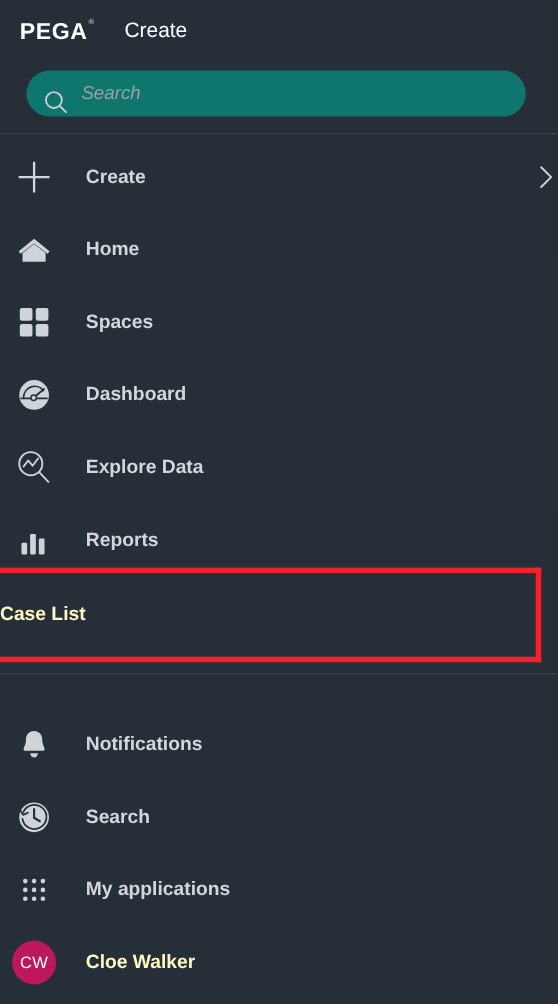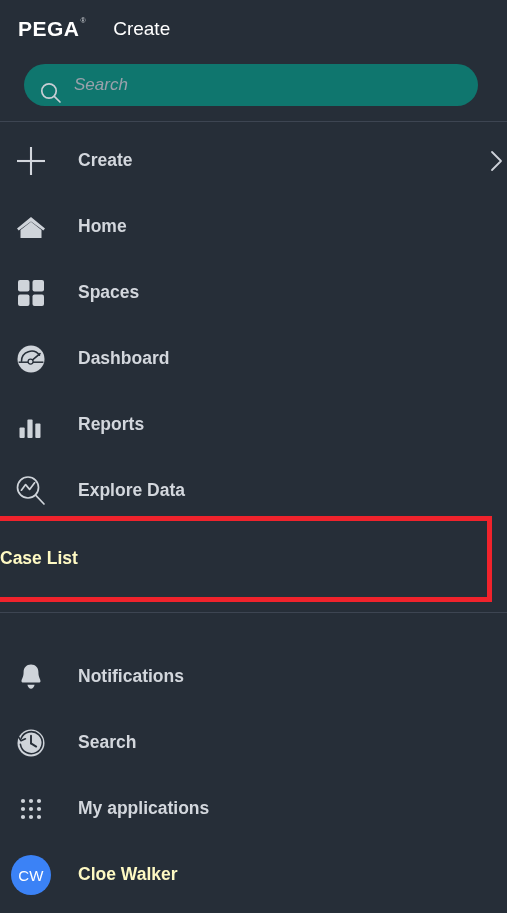--- a/index.html
+++ b/index.html
@@ -181,21 +181,21 @@
     line-height: 1;
     margin-left: 0px;
     white-space: nowrap;
   }
 
   
   .avatar {
     width: 40px;
     height: 40px;
     border-radius: 50%;
-    background: #3b82f6;
+    background: #be185d;
     color: #ffffff;
     font-size: 15px;
     font-weight: normal;
     display: flex;
     align-items: center;
     justify-content: center;
     letter-spacing: 0.3px;
   }
   .user-label {
     color: #fef9c3;
@@ -274,38 +274,38 @@
           <line x1="16.8" y1="19.4" x2="26" y2="11.6" stroke="#262e38" stroke-width="1.6" stroke-linecap="round"></line>
           <line x1="4.6" y1="20.2" x2="29.4" y2="20.2" stroke="#262e38" stroke-width="1.5"></line>
           <circle cx="16.6" cy="19.6" r="2.5" fill="#cfd4da" stroke="#262e38" stroke-width="1.3"></circle>
         </svg>
       </span>
       <span class="nav-label">Dashboard</span>
     </div>
 
     <div class="nav-row">
       <span class="nav-icon">
+        <svg width="36" height="36" viewBox="0 0 36 36">
+          <circle cx="15" cy="14.5" r="10.5" fill="none" stroke="#cfd4da" stroke-width="1.7"></circle>
+          <polyline points="8.4,17.2 12.6,11.6 16.6,16.4 21.6,9.8" fill="none" stroke="#cfd4da" stroke-width="1.7" stroke-linecap="round" stroke-linejoin="round"></polyline>
+          <line x1="22.6" y1="22.2" x2="31" y2="31" stroke="#cfd4da" stroke-width="1.7" stroke-linecap="round"></line>
+        </svg>
+      </span>
+      <span class="nav-label">Explore Data</span>
+    </div>
+
+    <div class="nav-row">
+      <span class="nav-icon">
         <svg width="32" height="32" viewBox="0 0 32 32">
           <rect x="4.5" y="18.5" width="5.2" height="10.5" rx="1" fill="#cfd4da"></rect>
           <rect x="12.4" y="10.5" width="5.2" height="18.5" rx="1" fill="#cfd4da"></rect>
           <rect x="20.3" y="14.5" width="5.2" height="14.5" rx="1" fill="#cfd4da"></rect>
         </svg>
       </span>
       <span class="nav-label">Reports</span>
-    </div>
-
-    <div class="nav-row">
-      <span class="nav-icon">
-        <svg width="36" height="36" viewBox="0 0 36 36">
-          <circle cx="15" cy="14.5" r="10.5" fill="none" stroke="#cfd4da" stroke-width="1.7"></circle>
-          <polyline points="8.4,17.2 12.6,11.6 16.6,16.4 21.6,9.8" fill="none" stroke="#cfd4da" stroke-width="1.7" stroke-linecap="round" stroke-linejoin="round"></polyline>
-          <line x1="22.6" y1="22.2" x2="31" y2="31" stroke="#cfd4da" stroke-width="1.7" stroke-linecap="round"></line>
-        </svg>
-      </span>
-      <span class="nav-label">Explore Data</span>
     </div>
   </div>
 
   <div class="caselist-row">
     <span class="caselist-label">Case List</span>
   </div>
 
   <div class="divider mid-divider"></div>
 
   <div class="nav-secondary">

